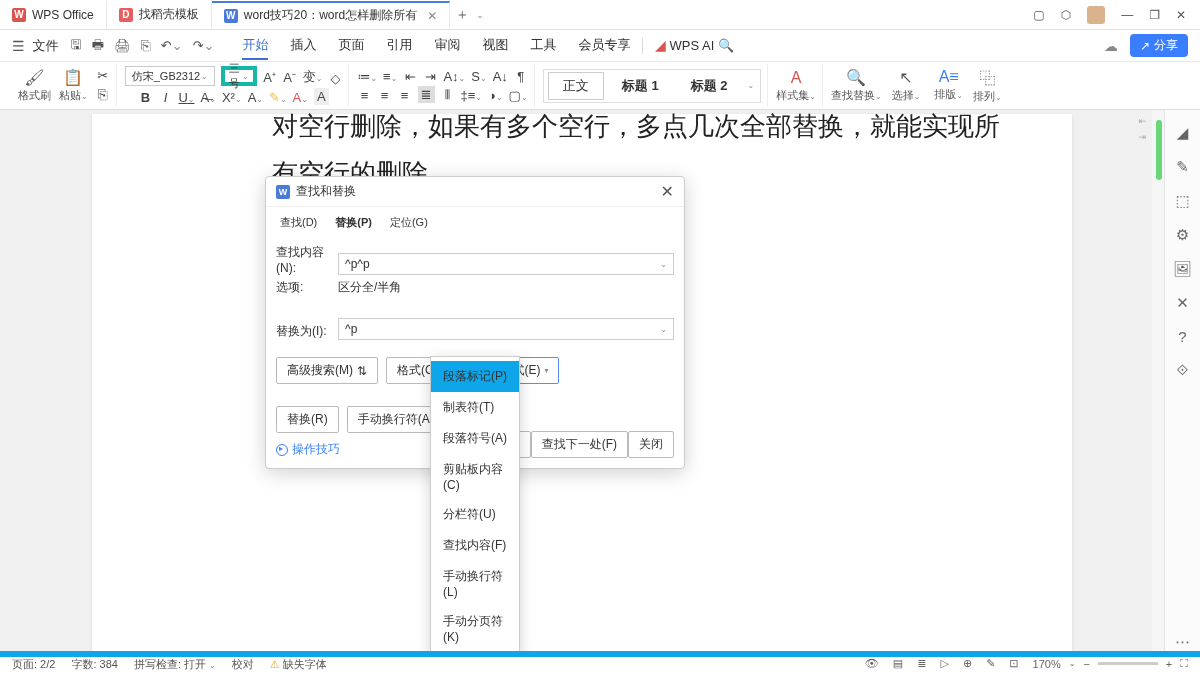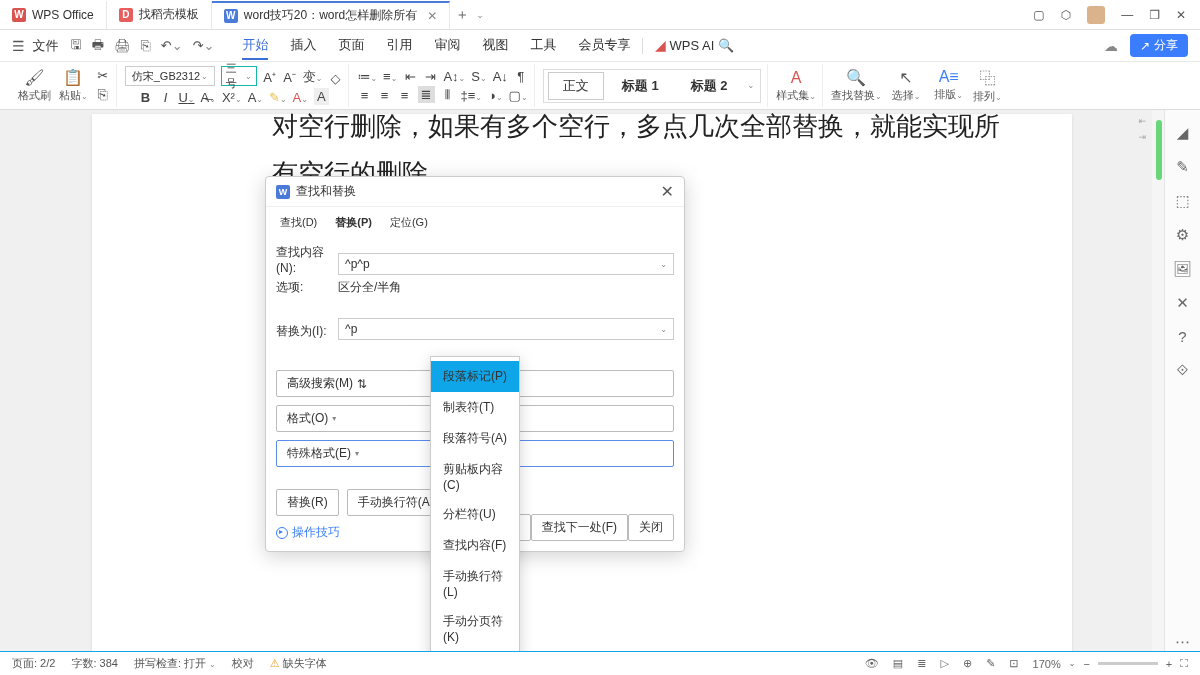--- a/index.html
+++ b/index.html
@@ -40,21 +40,21 @@
 
 
 .ribbon { height: 48px; background: #fff; display: flex; align-items: center; padding: 2px 12px; border-bottom: 1px solid #ddd; gap: 2px; }
 .ribbon-group { display: flex; flex-direction: column; align-items: center; padding: 0 6px; height: 100%; justify-content: center; border-right: 1px solid #eee; }
 .ribbon-group.no-border { border-right: none; }
 .ribbon-big { display: flex; flex-direction: column; align-items: center; gap: 1px; cursor: pointer; }
 .ribbon-big .ico { font-size: 16px; color: #555; }
 .ribbon-big .lbl { font-size: 11px; color: #555; }
 .ribbon-row { display: flex; align-items: flex-end; gap: 6px; }
 .font-select { border: 1px solid #ccc; height: 20px; padding: 0 6px; font-size: 11px; width: 90px; display: flex; align-items: center; justify-content: space-between; }
-.size-select { border: 1px solid #14b8a6; height: 20px; padding: 0 4px; font-size: 11px; width: 36px; display: flex; align-items: center; justify-content: space-between; }
+.size-select { border: 4px solid #14b8a6; height: 20px; padding: 0 4px; font-size: 11px; width: 36px; display: flex; align-items: center; justify-content: space-between; }
 .fmt-btn { font-size: 13px; color: #444; cursor: pointer; min-width: 14px; text-align: center; }
 .caret { font-size: 8px; color: #888; }
 .style-box { border: 1px solid #ccc; padding: 4px 14px; font-size: 13px; cursor: pointer; margin: 0 2px; }
 .style-box.heading { border: none; }
 .styles-container { display: flex; align-items: center; border: 1px solid #ddd; padding: 2px; }
 
 
 .doc-area { position: absolute; top: 110px; left: 0; right: 36px; bottom: 24px; background: #f0f0f0; display: flex; justify-content: center; overflow: hidden; }
 .page { width: 980px; background: #fff; margin-top: 4px; padding: 0 180px; box-shadow: 0 1px 3px rgba(0,0,0,.1); }
 .doc-text { font-size: 26px; font-family: serif; color: #222; line-height: 1.8; }
@@ -73,37 +73,37 @@
 .dlg-title-icon { width: 14px; height: 14px; background: #4a7bd8; color: #fff; font-size: 9px; display: inline-flex; align-items: center; justify-content: center; border-radius: 2px; margin-right: 6px; font-weight: bold; }
 .dlg-close { margin-left: auto; font-size: 16px; color: #555; cursor: pointer; }
 .dlg-tabs { display: flex; gap: 18px; padding: 6px 14px 4px; font-size: 11px; }
 .dlg-tab { cursor: pointer; padding: 2px 0; }
 .dlg-tab.active { font-weight: 600; }
 .dlg-body { padding: 4px 10px 10px; }
 .dlg-row { display: flex; align-items: flex-end; margin: 4px 0; }
 .dlg-label { width: 62px; font-size: 12px; color: #333; }
 .dlg-input { flex: 1; border: 1px solid #ccc; height: 22px; padding: 0 6px; font-size: 12px; display: flex; align-items: center; justify-content: space-between; }
 .dlg-value-text { color: #333; }
-.dlg-options-row { margin-top: 30px; display: flex; gap: 8px; flex-direction: column; }
+.dlg-options-row { margin-top: 17px; display: flex; gap: 8px; }
 .dlg-btn { border: 1px solid #bbb; background: #fff; padding: 4px 10px; font-size: 12px; cursor: pointer; border-radius: 2px; display: flex; align-items: center; gap: 4px; }
 .dlg-btn.primary-outline { border: 1px solid #5b8def; color: #333; }
 .dlg-actions { display: flex; gap: 8px; margin-top: 12px; }
 .dlg-bottom { display: flex; align-items: flex-end; justify-content: space-between; margin-top: 10px; }
 .dlg-tip { color: #3a7eff; display: flex; align-items: center; gap: 4px; font-size: 12px; }
 .dlg-tip-icon { display:inline-block; width:12px; height:12px; border:1px solid #3a7eff; border-radius:50%; position:relative; }
 .dlg-tip-icon::after { content:"▸"; font-size:8px; position:absolute; left:2px; top:-1px; color:#3a7eff; }
 .dlg-right-btns { display: flex; }
 
 
 .dropdown { position: absolute; left: 430px; top: 356px; width: 90px; background: #fff; border: 1px solid #ccc; box-shadow: 0 4px 14px rgba(0,0,0,.18); padding: 4px 0; }
 .dropdown-item { padding: 7px 12px; font-size: 12px; cursor: pointer; }
 .dropdown-item:hover, .dropdown-item.hover { background: #0ea5e9; }
 
 
-.statusbar { position: absolute; bottom: 0; left: 0; right: 0; height: 24px; background: #fff; border-top: 1px solid #0ea5e9; display: flex; align-items: center; padding: 0 12px; font-size: 11px; color: #555; gap: 16px; }
+.statusbar { position: absolute; bottom: 0; left: 0; right: 0; height: 24px; background: #fff; border-top: 6px solid #0ea5e9; display: flex; align-items: flex-start; padding: 0 12px; font-size: 11px; color: #555; gap: 16px; }
 .statusbar .right { margin-left: auto; display: flex; align-items: center; gap: 14px; }
 .statusbar .right span { cursor: pointer; color: #666; }
 .zoom-group { display: flex; align-items: center; gap: 8px; }
 .warn-icon { color: #f0a030; }
 </style>
 </head>
 <body>
 
 <div class="titlebar">
   <div class="tabs-area">

